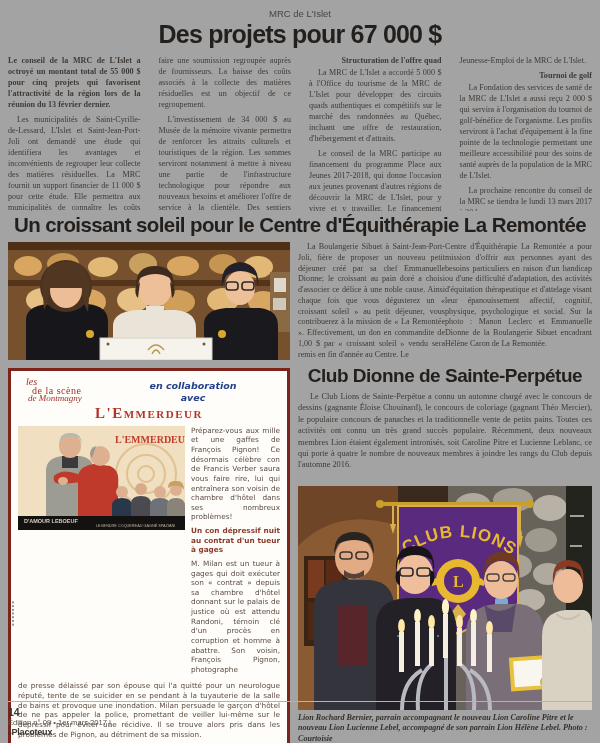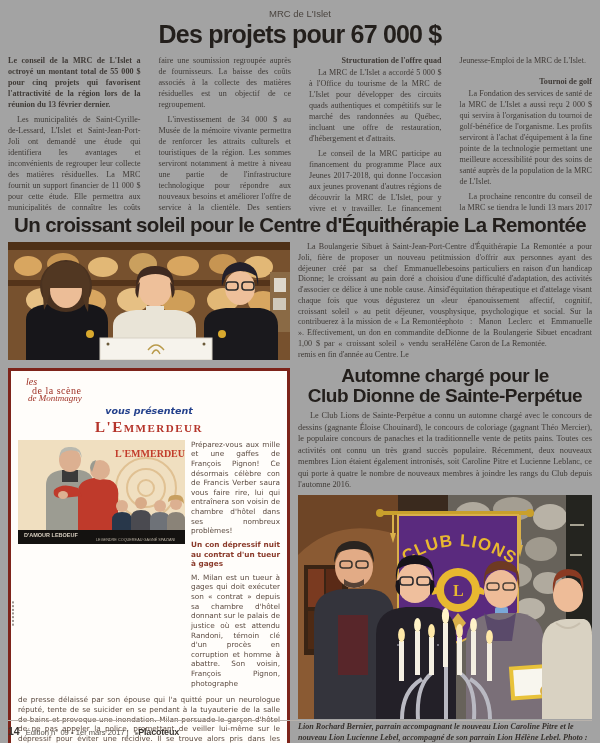--- a/index.html
+++ b/index.html
@@ -41,30 +41,30 @@
 
   .art2-cols { display:flex; margin-bottom:4px; }
   .art2-cols .col { flex:1; font-size:8.1px; line-height:1.33; text-align:justify; }
   .art2-cols .ind { text-indent:9px; }
 
   
   .art3-title {
     text-align:center; font-family:"Liberation Sans",sans-serif; font-weight:bold;
     font-size:19px; line-height:1.03; letter-spacing:-0.5px; color:#231f1c; margin:6px 0 5px 0;
   }
-  .art3-body { font-size:8.3px; line-height:1.38; text-align:justify; text-indent:12px; margin-bottom:5px; }
+  .art3-body { font-size:8.3px; line-height:1.38; text-align:justify; text-indent:12px; margin-bottom:15px; }
   .art3-caption { font-size:8.1px; font-weight:bold; font-style:italic; line-height:1.3; color:#35302c; margin-top:3px; }
 
   
   .ad {
     margin-top:8px; border:3px solid #7d241a; background:#fffdfa;
     padding:5px 7px 4px 7px; position:relative;
     font-family:"DejaVu Sans",sans-serif; color:#5d4c42;
   }
-  .ad-head { display:flex; align-items:flex-start; margin-bottom:1px; }
+  .ad-head { display:flex; align-items:flex-start; margin-bottom:1px;justify-content:flex-end; }
   .arts-logo { width:88px; flex:none; color:#9e2f23; font-family:"Liberation Serif",serif; line-height:0.85; padding-top:2px;}
   .arts-l1 { font-style:italic; font-size:10px; margin-left:8px; }
   .arts-l2 { font-size:25px; font-weight:bold; letter-spacing:1px; }
   .arts-l3 { font-size:10px; margin-left:14px; letter-spacing:0.5px; }
   .arts-l4 { font-size:9px; margin-left:10px; font-style:italic; }
   .collab { flex:1; text-align:center; color:#24418c; font-weight:bold; font-style:italic; font-size:9.5px; line-height:1.25; padding-top:4px; }
   .presents { text-align:center; color:#24418c; font-weight:bold; font-style:italic; font-size:9.5px; margin:2px 0 3px 0; }
   .placoteux-logo { width:92px; flex:none; text-align:center; padding-top:10px; }
   .plc-main { font-family:"Liberation Sans",sans-serif; color:#1c2b56; font-weight:bold; font-size:16px; letter-spacing:-0.5px; }
   .plc-le { font-size:8px; vertical-align:2px; }
@@ -80,21 +80,21 @@
   .ad-right p { margin-bottom:4px; } 
   .ad-subhead { font-weight:bold; color:#8a3a2a; margin-bottom:3px; }
   .ad-body-wide { font-size:7.3px; line-height:1.32; text-align:justify; margin-top:3px; }
   .ad-vert { position:absolute; left:-1px; top:255px; transform:rotate(-90deg); transform-origin:left top; font-size:4px; color:#9a948e; letter-spacing:1px; }
 
   
   .footer {
     position:absolute; left:8px; right:8px; bottom:6px;
     border-top:1px solid #b8b2ac; padding-top:4px;
     font-family:"Liberation Sans",sans-serif; color:#55504a; font-size:7.6px;
-    display:flex; align-items:baseline; gap:6px;
+    display:flex; align-items:baseline; flex-direction:column;
   }
   .footer .pnum { font-weight:bold; font-size:10.5px; color:#3a3632; }
   .footer .brand { font-weight:bold; font-size:9px; color:#3a3632; letter-spacing:-0.2px; }
   .footer .brand .le { font-size:5px; font-weight:normal; }
 </style>
 </head>
 <body>
 
 <div class="page">
  <div class="inner">
@@ -111,21 +111,21 @@
       <p>faire une soumission regroupée auprès de fournisseurs. La baisse des coûts associés à la collecte des matières résiduelles est un objectif de ce regroupement.</p>
       <p class="ind">L'investissement de 34 000 $ au Musée de la mémoire vivante permettra de renforcer les attraits culturels et touristiques de la région. Les sommes serviront notamment à mettre à niveau une partie de l'infrastructure technologique pour répondre aux nouveaux besoins et améliorer l'offre de service à la clientèle. Des sentiers extérieurs seront aussi aménagés, pour faciliter l'accès à la plage ainsi que le lien avec le sentier de la municipalité de Saint-Jean-Port-Joli, qui mène à un belvédère et au domaine de Gaspé.</p>
     </div>
     <div class="col">
       <div class="subhead">Structuration de l'offre quad</div>
       <p class="ind">La MRC de L'Islet a accordé 5 000 $ à l'Office du tourisme de la MRC de L'Islet pour développer des circuits quads authentiques et compétitifs sur le marché des randonnées au Québec, incluant une offre de restauration, d'hébergement et d'attraits.</p>
       <p class="ind">Le conseil de la MRC participe au financement du programme Place aux Jeunes 2017-2018, qui donne l'occasion aux jeunes provenant d'autres régions de découvrir la MRC de L'Islet, pour y vivre et y travailler. Le financement permet, entre autres, la réalisation de séjours exploratoires et l'accompagnement de jeunes intéressés à s'établir dans la région par une agente de migration du Carrefour</p>
     </div>
     <div class="col">
       <p>Jeunesse-Emploi de la MRC de L'Islet.</p>
-      <div class="subhead" style="margin-top:10px;">Tournoi de golf</div>
+      <div class="subhead" style="margin-top:4px;">Tournoi de golf</div>
       <p class="ind">La Fondation des services de santé de la MRC de L'Islet a aussi reçu 2 000 $ qui servira à l'organisation du tournoi de golf-bénéfice de l'organisme. Les profits serviront à l'achat d'équipement à la fine pointe de la technologie permettant une meilleure accessibilité pour des soins de santé auprès de la population de la MRC de L'Islet.</p>
       <p class="ind">La prochaine rencontre du conseil de la MRC se tiendra le lundi 13 mars 2017 à 20 h.</p>
     </div>
   </section>
 
   <h2 class="art2-title">Un croissant soleil pour le Centre d'Équithérapie La Remontée</h2>
 
   <div class="two-col">
 
     <div class="left-col">
@@ -188,22 +188,25 @@
       </svg>
 
       <aside class="ad">
         <div class="ad-vert">▪▪▪▪▪▪▪</div>
         <div class="ad-head">
           <div class="arts-logo">
             <div class="arts-l1">les</div>
             <div class="arts-l3">de la scène</div>
             <div class="arts-l4">de Montmagny</div>
           </div>
+          <div class="collab">
+            <div>en collaboration</div>
+            <div>avec</div>
+          </div>
         </div>
-        <div class="presents">vous présentent</div>
         <div class="ad-title">L'Emmerdeur</div>
 
         <div class="ad-main">
 
           <svg class="poster" width="167" height="104" viewBox="0 0 167 104">
             <rect width="167" height="104" fill="#f0dfc0"></rect>
             <circle cx="128" cy="48" r="30" fill="none" stroke="#e0c193" stroke-width="2"></circle>
             <circle cx="128" cy="48" r="19" fill="none" stroke="#e0c193" stroke-width="2"></circle>
             <circle cx="128" cy="48" r="8" fill="none" stroke="#e0c193" stroke-width="2"></circle>
             <text x="97" y="17" font-family="Liberation Serif, serif" font-weight="bold" font-size="10" fill="#c23b2a">L'EMMERDEUR</text>
@@ -252,21 +255,20 @@
       </aside>
     </div>
 
     <div class="right-col">
       <div class="art2-cols">
         <p class="col ind">La Boulangerie Sibuet à Saint-Jean-Port-Joli, fière de proposer un nouveau petit déjeuner créé par sa chef Emmanuelle Dionne; le croissant au pain doré a choisi d'associer ce délice à une noble cause. Ainsi chaque fois que vous dégusterez un « croissant soleil » au petit déjeuner, vous contribuerez à la mission de « La Remontée ». Effectivement, un don en commandite de 1,00 $ par « croissant soleil » vendu sera remis en fin d'année au Centre. Le</p>
         <p class="col">Centre d'Équithérapie La Remontée a pour mission d'offrir aux personnes ayant des besoins particuliers en raison d'un handicap ou d'une difficulté d'adaptation, des activités d'équitation thérapeutique et d'attelage visant leur épanouissement affectif, cognitif, physique, psychologique et social. Sur la photo : Manon Leclerc et Emmanuelle Dionne de la Boulangerie Sibuet encadrant Hélène Caron de La Remontée.</p>
       </div>
 
       <h2 class="art3-title">
-        <div>Automne chargé pour le</div>
         <div>Club Dionne de Sainte-Perpétue</div>
       </h2>
       <p class="art3-body">Le Club Lions de Sainte-Perpétue a connu un automne chargé avec le concours de dessins (gagnante Éloise Chouinard), le concours de coloriage (gagnant Théo Mercier), le populaire concours de panaches et la traditionnelle vente de petits pains. Toutes ces activités ont connu un très grand succès populaire. Récemment, deux nouveaux membres Lion étaient également intronisés, soit Caroline Pitre et Lucienne Leblanc, ce qui porte à quatre le nombre de nouveaux membres à joindre les rangs du Club depuis l'automne 2016.</p>
 
       <svg class="photo-frame" width="294" height="224" viewBox="0 0 294 224">
         <rect width="294" height="224" fill="#3a2a1e"></rect>
 
         <rect x="0" y="0" width="100" height="224" fill="#8a5a33"></rect>
         <path d="M0 60 Q40 20 100 40 L100 0 L0 0 Z" fill="#6e4526"></path>
         <rect x="6" y="70" width="44" height="90" fill="#3a2414"></rect>

